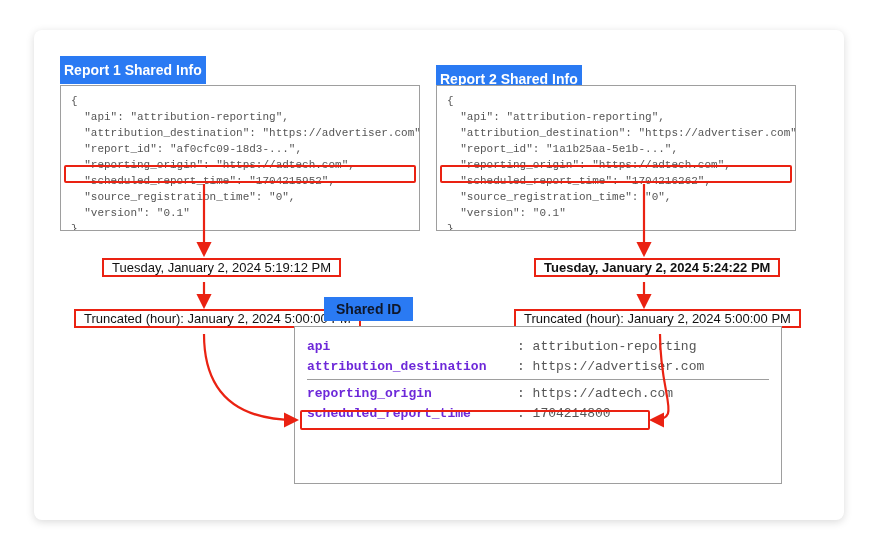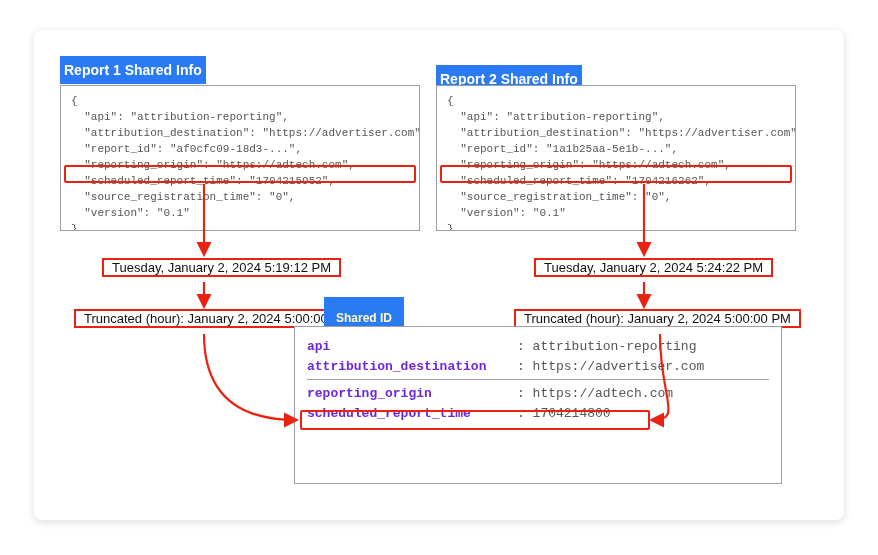--- a/index.html
+++ b/index.html
@@ -56,24 +56,24 @@
     background: #fff;
     font-family: "Google Sans", Arial, Helvetica, sans-serif;
     font-size: 13px;
     color: #111;
     padding: 0 8px;
     white-space: nowrap;
   }
   .shared-head {
     position: absolute;
     background: #2a7af3;
-    color: #fef9c3;
+    color: #0f172a;
     font-weight: 600;
-    font-size: 12px;
-    padding: 14px 12px;
+    font-size: 14px;
+    padding: 4px 12px;
   }
   .shared-box {
     position: absolute;
     border: 1px solid #9e9e9e;
     background: #fff;
     font-family: "Courier New", monospace;
     font-size: 13px;
     color: #555;
     line-height: 1.55;
     padding: 10px 12px;
@@ -123,21 +123,21 @@
   "reporting_origin": "https://adtech.com",
   "scheduled_report_time": "1704216262",
   "source_registration_time": "0",
   "version": "0.1"
 }</div>
   <div class="highlight-box" style="left:406px; top:135px; width:352px; height:18px;"></div>
 
   <div class="time-box" style="left:68px; top:228px;">Tuesday, January 2, 2024 5:19:12 PM</div>
   <div class="time-box" style="left:40px; top:279px;">Truncated (hour): January 2, 2024 5:00:00 PM</div>
 
-  <div class="time-box" style="left:500px; top:228px;">Tuesday, January 2, 2024 5:24:22 PM</div>
+  <div class="time-box" style="left:500px; top:228px;font-weight:bold;">Tuesday, January 2, 2024 5:24:22 PM</div>
   <div class="time-box" style="left:480px; top:279px;">Truncated (hour): January 2, 2024 5:00:00 PM</div>
 
   <div class="shared-head" style="left:290px; top:267px;">Shared ID</div>
   <div class="shared-box" id="sharedbox" style="left:260px; top:296px; width:488px; height:158px;">
       <div class="row"><span class="k">api</span><span class="c">: </span><span class="v">attribution-reporting</span></div>
       <div class="row"><span class="k">attribution_destination</span><span class="c">: </span><span class="v">https://advertiser.com</span></div>
       <div class="hr-row"></div>
       <div class="row"><span class="k">reporting_origin</span><span class="c">: </span><span class="v">https://adtech.com</span></div>
       <div class="row"><span class="k">scheduled_report_time</span><span class="c">: </span><span class="v">1704214800</span></div>
     </div>

